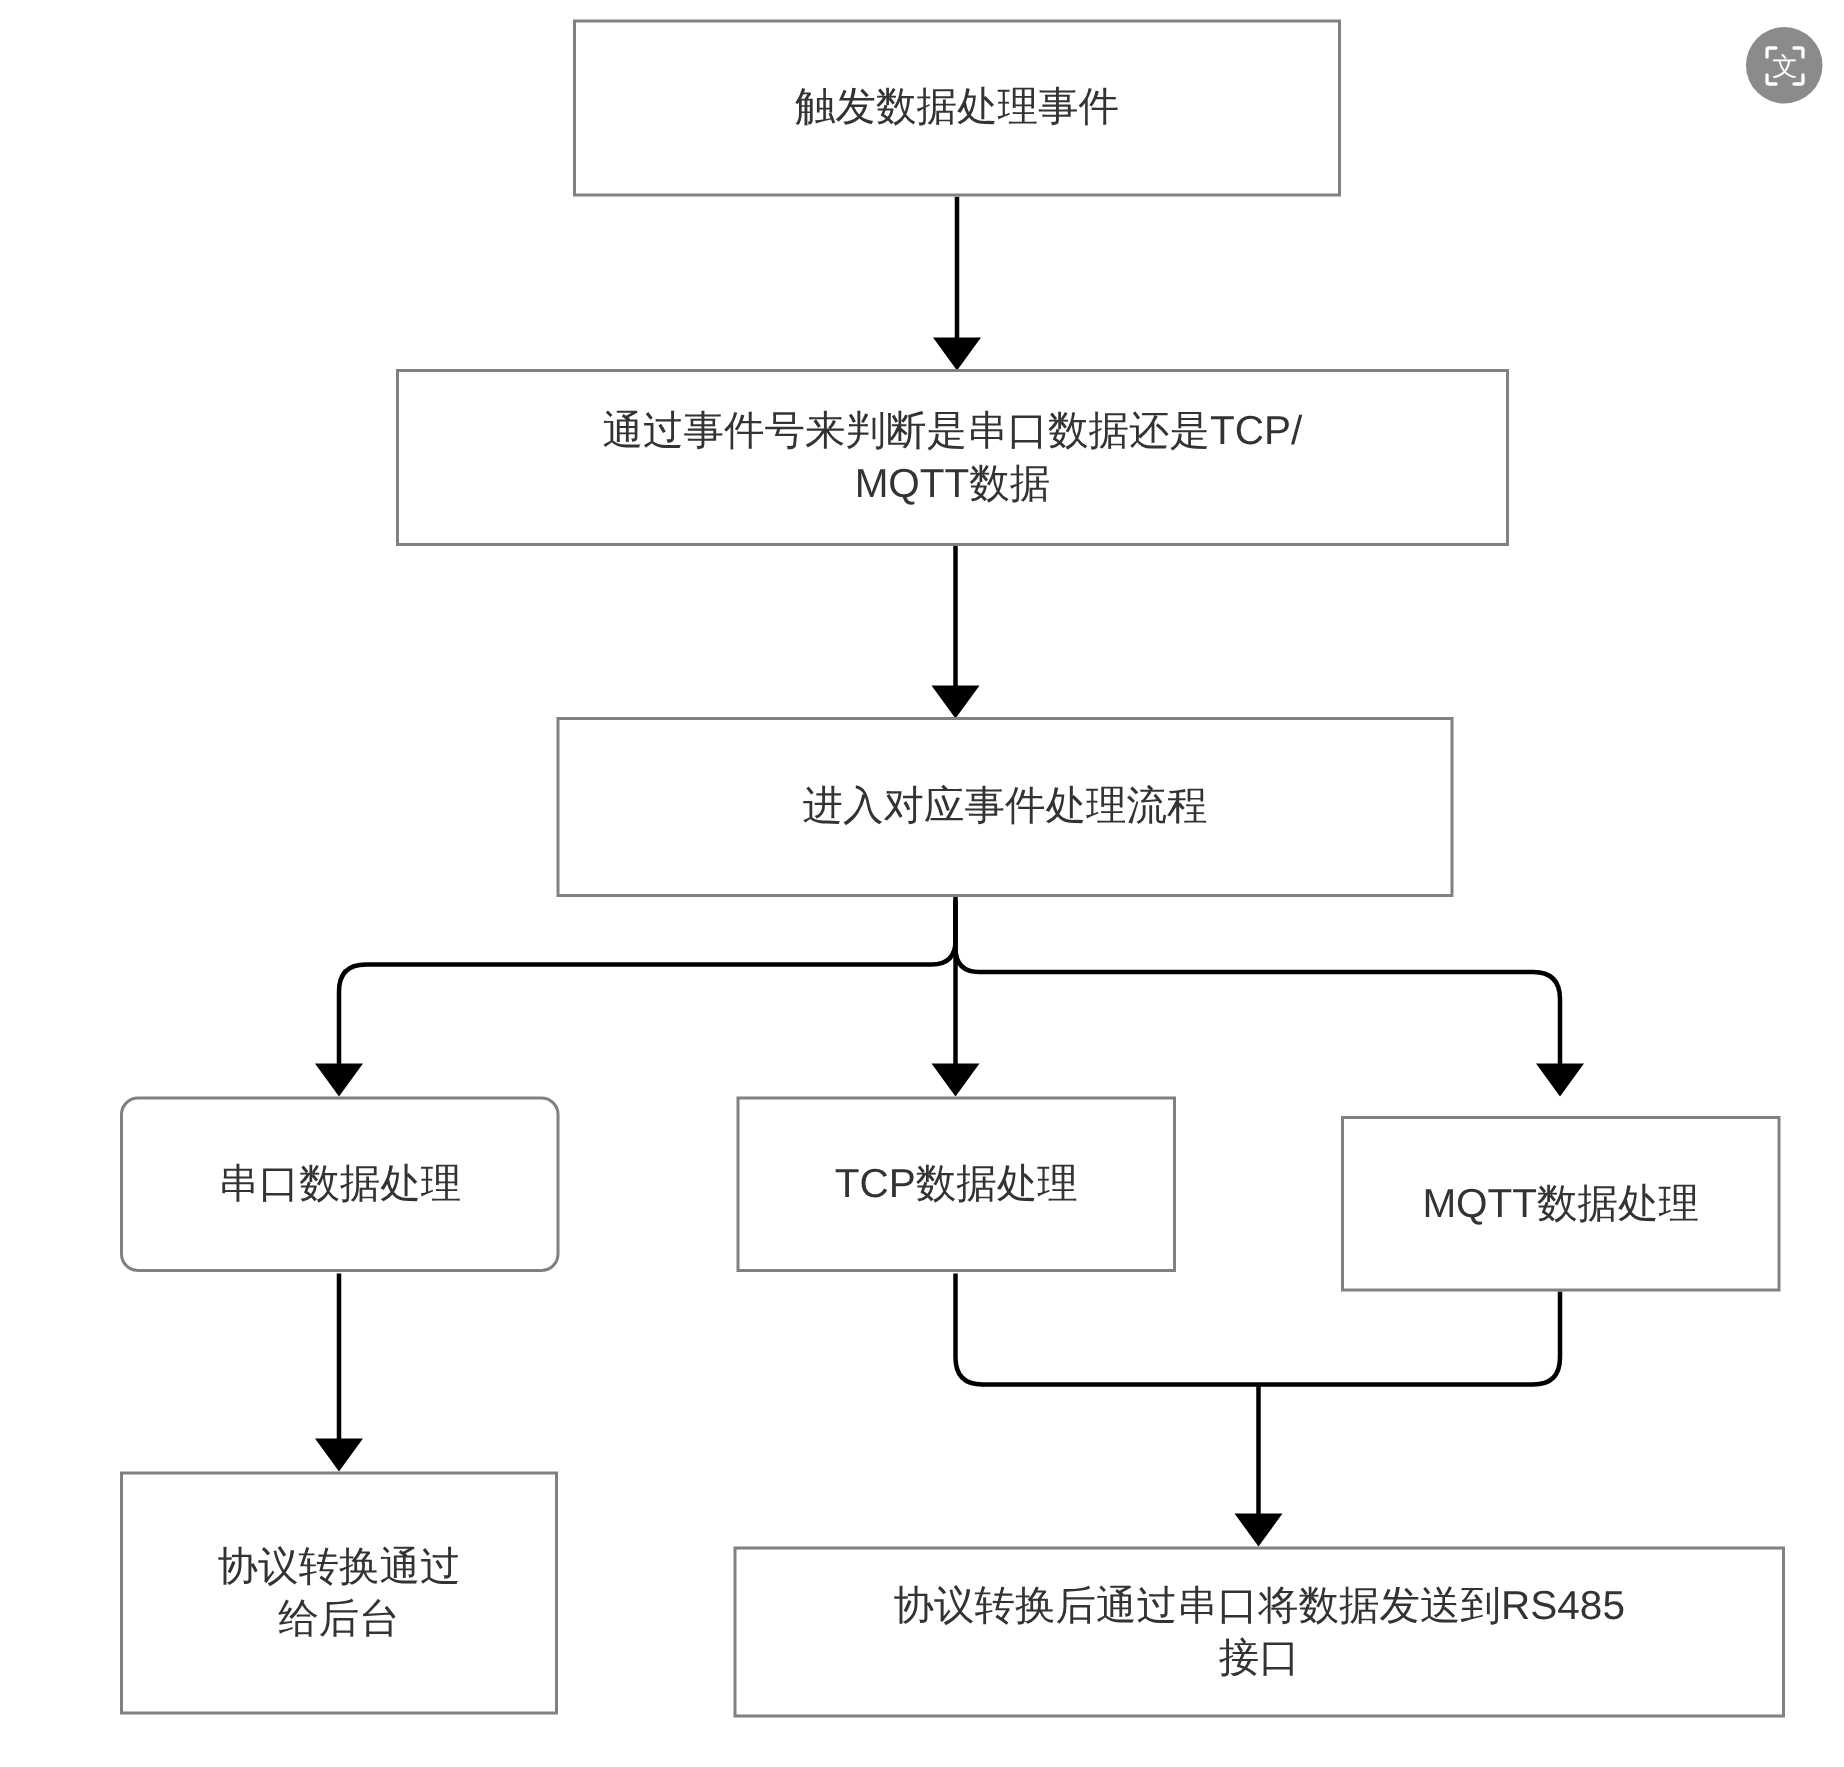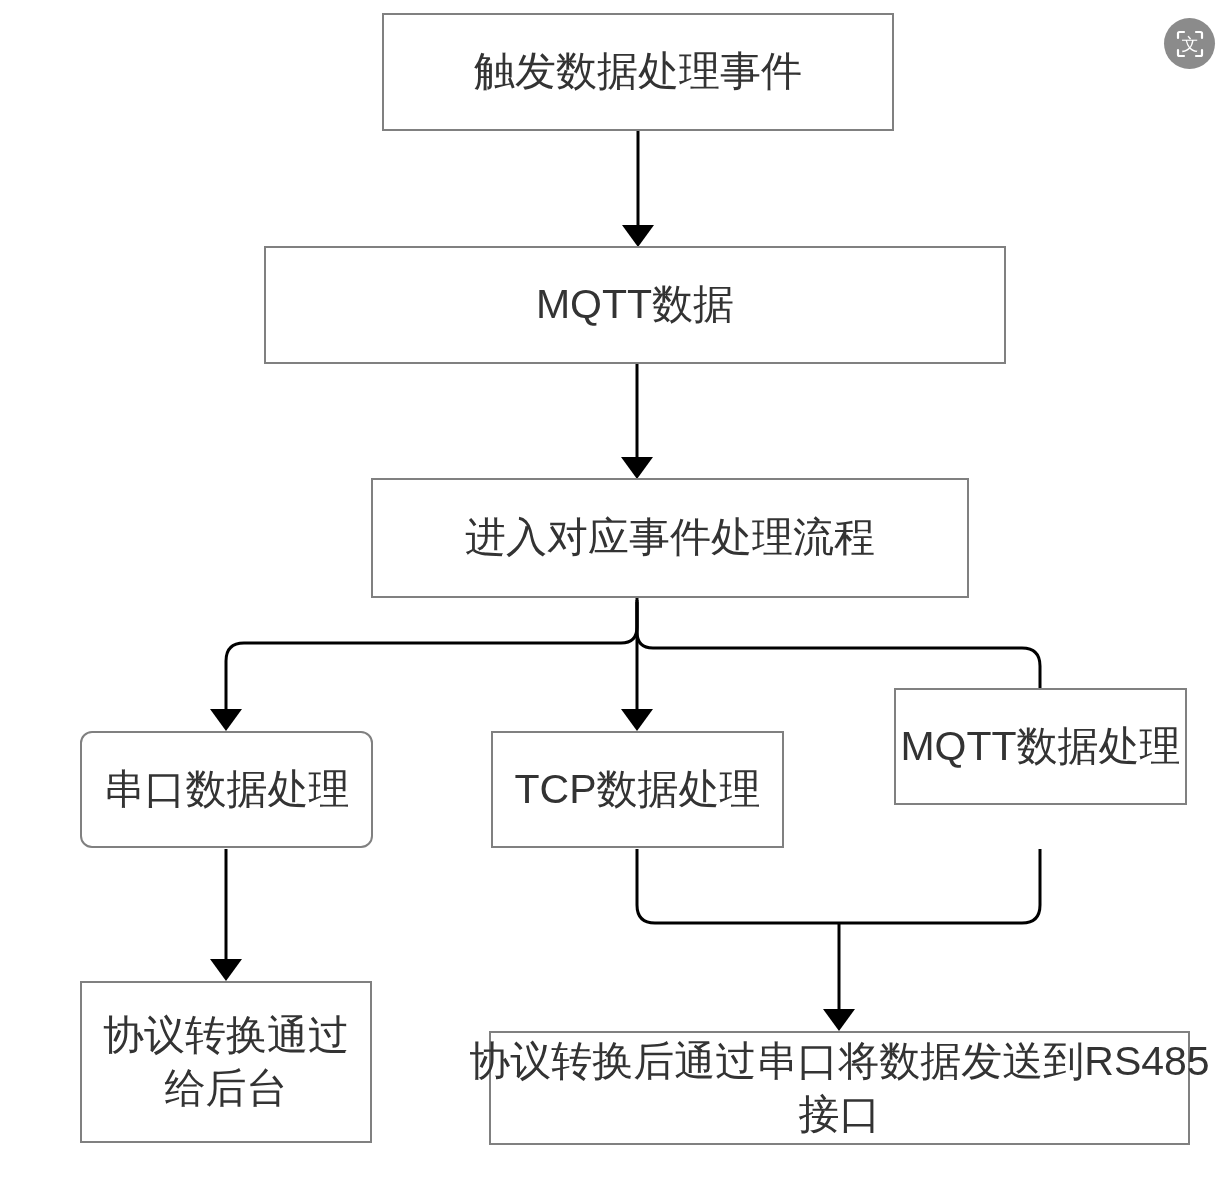--- a/index.html
+++ b/index.html
@@ -21,32 +21,32 @@
     position: absolute;
     box-sizing: border-box;
     border: 2px solid #808080;
     background: #ffffff;
     display: flex;
     flex-direction: column;
     align-items: center;
     justify-content: center;
     text-align: center;
     color: #333333;
-    font-size: 41px;
+    font-size: 27px;
     line-height: 1.3;
     z-index: 2;
   }
   .node .line { white-space: nowrap; }
   
   .n-trigger      { left: 382px; top: 13px;   width: 512px; height: 118px; }
   .n-judge        { left: 264px; top: 246px;  width: 742px; height: 118px; }
   .n-enter        { left: 371px; top: 478px;  width: 598px; height: 120px; }
   .n-serial       { left: 80px;  top: 731px;  width: 293px; height: 117px; border-radius: 12px; }
   .n-tcp          { left: 491px; top: 731px;  width: 293px; height: 117px; }
-  .n-mqtt         { left: 894px; top: 688px;  width: 293px; height: 117px; align-items: center; }
+  .n-mqtt         { left: 894px; top: 744px;  width: 293px; height: 117px; align-items: center; }
   .n-send-backend { left: 80px;  top: 981px;  width: 292px; height: 162px; text-align: right; }
   .n-send-rs485   { left: 489px; top: 1031px; width: 701px; height: 114px; }
 
   .ocr-btn {
     position: absolute;
     left: 1164px; top: 18px;
     width: 51px; height: 51px;
     border-radius: 50%;
     background: #8b8b8b;
     border: none;
@@ -91,20 +91,21 @@
       <polygon points="226,981 210,959 242,959"></polygon>
       <polygon points="839,1031 823,1009 855,1009"></polygon>
     </g>
   </svg>
 
   <div class="node n-trigger">
     <div class="line">触发数据处理事件</div>
   </div>
 
   <div class="node n-judge">
+    <div class="line">通过事件号来判断是串口数据还是TCP/</div>
     <div class="line">MQTT数据</div>
   </div>
 
   <div class="node n-enter">
     <div class="line">进入对应事件处理流程</div>
   </div>
 
   <div class="node n-serial">
     <div class="line">串口数据处理</div>
   </div>

